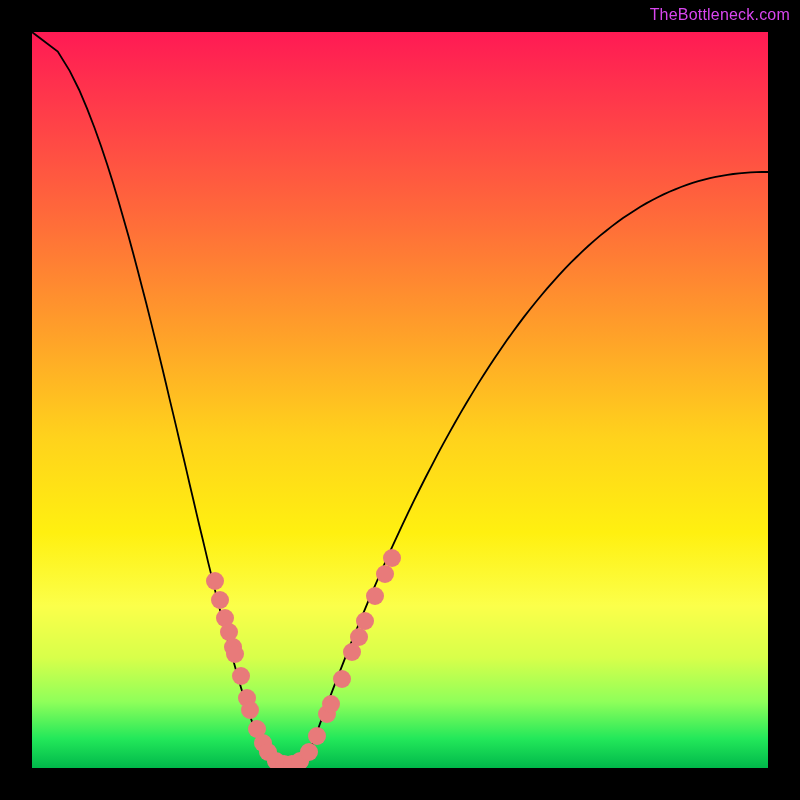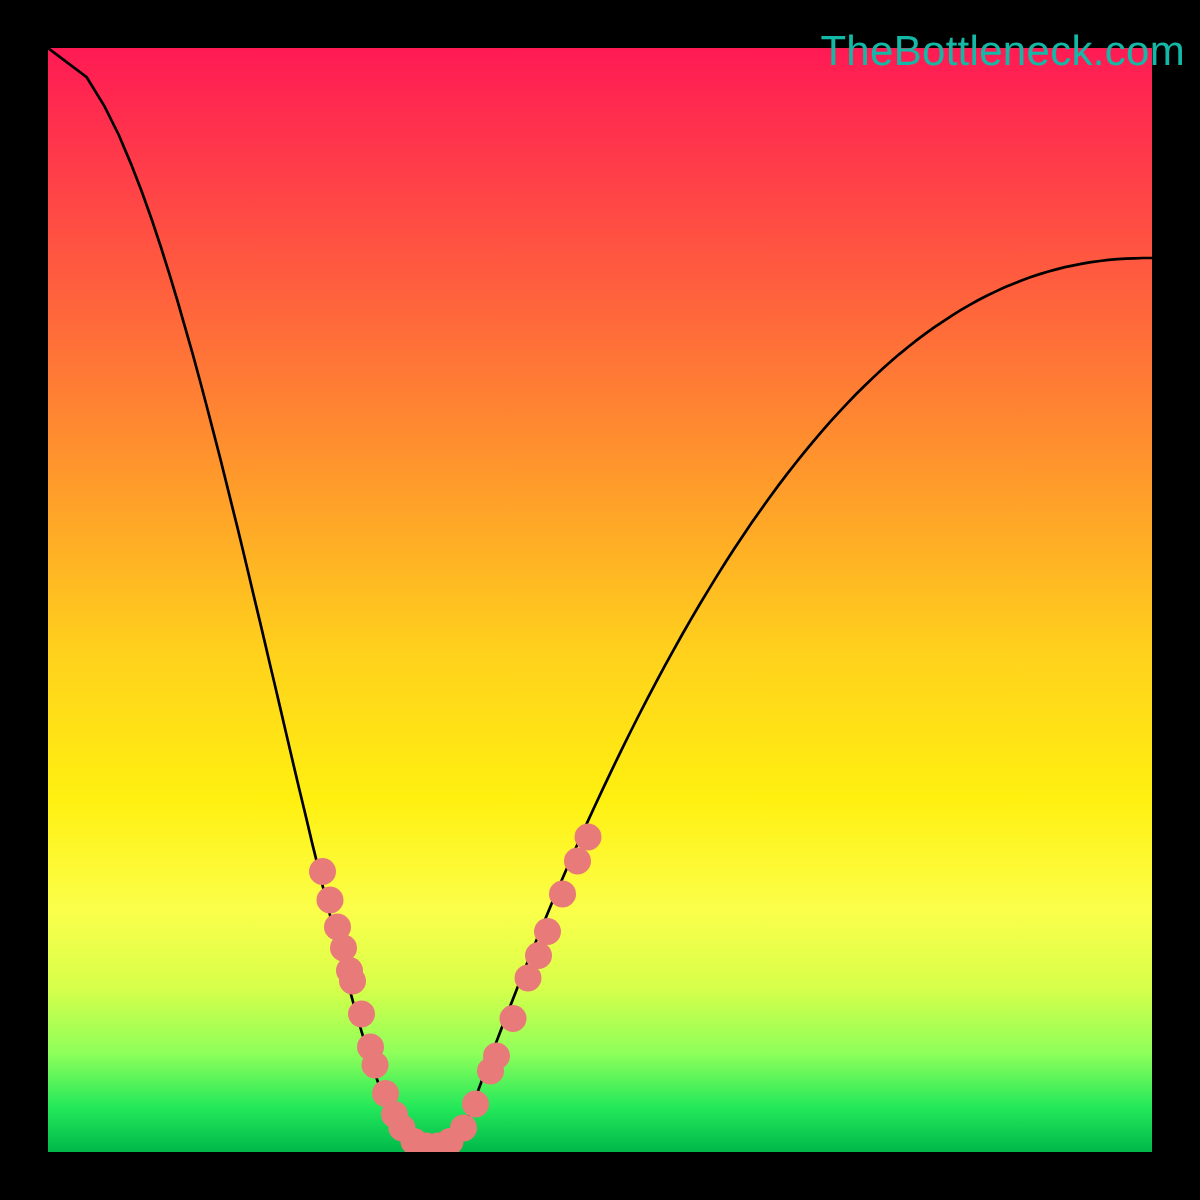--- a/index.html
+++ b/index.html
@@ -36,24 +36,24 @@
       #fbff4a 78%,
       #d8ff4a 85%,
       #8fff5a 91%,
       #23e85a 96%,
       #00b84a 100%
     );
     overflow: hidden;
   }
   .watermark {
     position: absolute;
-    top: 18px;
+    top: 6px;
     right: 10px;
-    color: #14b8a6;
-    font-size: 28px;
+    color: #d946ef;
+    font-size: 16px;
     font-weight: 500;
     letter-spacing: 0.2px;
     user-select: none;
   }
   svg {
     display: block;
   }
   .curve {
     fill: none;
     stroke: #000;

